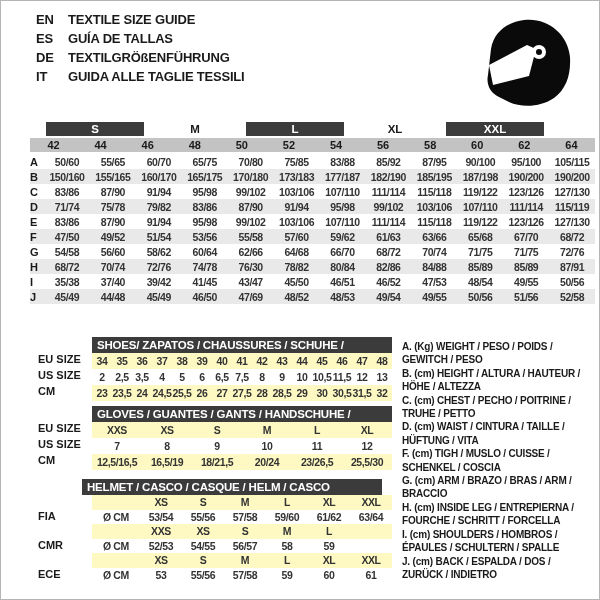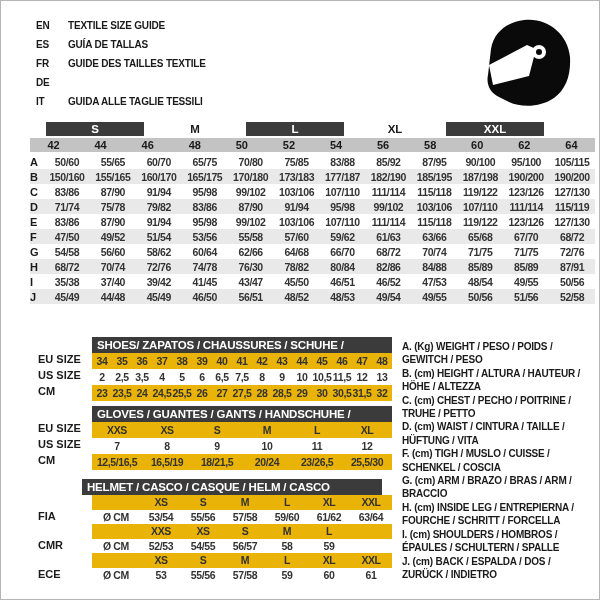--- a/index.html
+++ b/index.html
@@ -4,21 +4,21 @@
 <style>
   html,body { margin:0; padding:0; }
   body {
     width:600px; height:600px; position:relative; background:#fff;
     font-family:"Liberation Sans", sans-serif; color:#1a1a1a; overflow:hidden;
   }
   #frame { position:absolute; inset:0; border:1px solid #b5b5b5; box-sizing:border-box; }
 
   
   #lang-block { position:absolute; left:36px; top:12px; }
-  .lang-row { display:flex; height:19px; align-items:flex-end; font-weight:bold; font-size:10px; letter-spacing:-0.2px; }
+  .lang-row { display:flex; height:19px; align-items:flex-start; font-weight:bold; font-size:13px; letter-spacing:-0.2px; }
   .lang-code { width:32px; }
 
   
   #helmet-icon { position:absolute; left:478px; top:13px; width:100px; height:100px; }
 
   
   #textile-table { position:absolute; left:30px; top:122px; width:565px; }
   .t-grouprow { display:flex; height:14px; margin-bottom:2px; }
   .t-grouprow .spacer { width:14px; }
   .grp { text-align:center; font-weight:bold; font-size:11.5px; line-height:14px; }
@@ -33,21 +33,21 @@
 
   
   #bottom-left { position:absolute; left:38px; top:337px; width:354px; }
   .sec-header { margin-left:54px; width:300px; height:16px; background:#3b3b3b; color:#fff;
                 font-weight:bold; font-size:11.5px; line-height:16px; padding-left:5px;
                 box-sizing:border-box; letter-spacing:-0.2px; }
   .b-row { display:flex; height:16px; align-items:flex-start; }
   .b-label { width:54px; font-weight:bold; font-size:11px; }
   .b-cells { display:flex; width:300px; height:100%; align-items:center;
              font-size:10.5px; font-weight:bold; color:#333; letter-spacing:-0.4px; }
-  .b-cells.gray { background:#eab308; }
+  .b-cells.gray { background:#fef9c3; }
   .b-cell { flex:1; text-align:center; }
   .b-cell.fixed { flex:0 0 48px; }
   .gap5 { margin-top:5px; } .gap9 { margin-top:9px;margin-left:44px; }
   .helmet-row { height:14.5px; }
 
   
   #legend { position:absolute; left:402px; top:340px; width:192px;
             font-size:10px; font-weight:bold; line-height:13.4px; letter-spacing:-0.2px; }
   .legend-item { color:#1a1a1a; }
 </style>
@@ -59,25 +59,22 @@
 <div id="lang-block">
   <div class="lang-row">
     <span class="lang-code">EN</span>
     <span class="lang-title">TEXTILE SIZE GUIDE</span>
   </div>
   <div class="lang-row">
     <span class="lang-code">ES</span>
     <span class="lang-title">GUÍA DE TALLAS</span>
   </div>
   <div class="lang-row">
-    <span class="lang-code">FR</span>
-    <span class="lang-title">GUIDE DES TAILLES TEXTILE</span>
-  </div>
-  <div class="lang-row">
     <span class="lang-code">DE</span>
+    <span class="lang-title">TEXTILGRÖßENFÜHRUNG</span>
   </div>
   <div class="lang-row">
     <span class="lang-code">IT</span>
     <span class="lang-title">GUIDA ALLE TAGLIE TESSILI</span>
   </div>
 </div>
 
 <svg id="helmet-icon" viewBox="0 0 100 100" xmlns="http://www.w3.org/2000/svg">
   <path d="M46 7 C68 4 90 20 92 44 C93 62 88 76 76 85 C63 94 44 95 31 89 L21 84 C12 80 8 71 10 62 L13 36 C16 18 30 9 46 7 Z" fill="#0a0a0a"></path>
   <path d="M11 52 L49 32 L58 36 L51 63 L15 72 Z" fill="#ffffff"></path>
@@ -244,21 +241,21 @@
       <div class="cell">48/54</div>
       <div class="cell">49/55</div>
       <div class="cell">50/56</div>
     </div>
     <div class="t-row alt">
       <div class="letter">J</div>
       <div class="cell">45/49</div>
       <div class="cell">44/48</div>
       <div class="cell">45/49</div>
       <div class="cell">46/50</div>
-      <div class="cell">56/51</div>
+      <div class="cell">47/69</div>
       <div class="cell">48/52</div>
       <div class="cell">48/53</div>
       <div class="cell">49/54</div>
       <div class="cell">49/55</div>
       <div class="cell">50/56</div>
       <div class="cell">51/56</div>
       <div class="cell">52/58</div>
     </div>
   </div>
 

